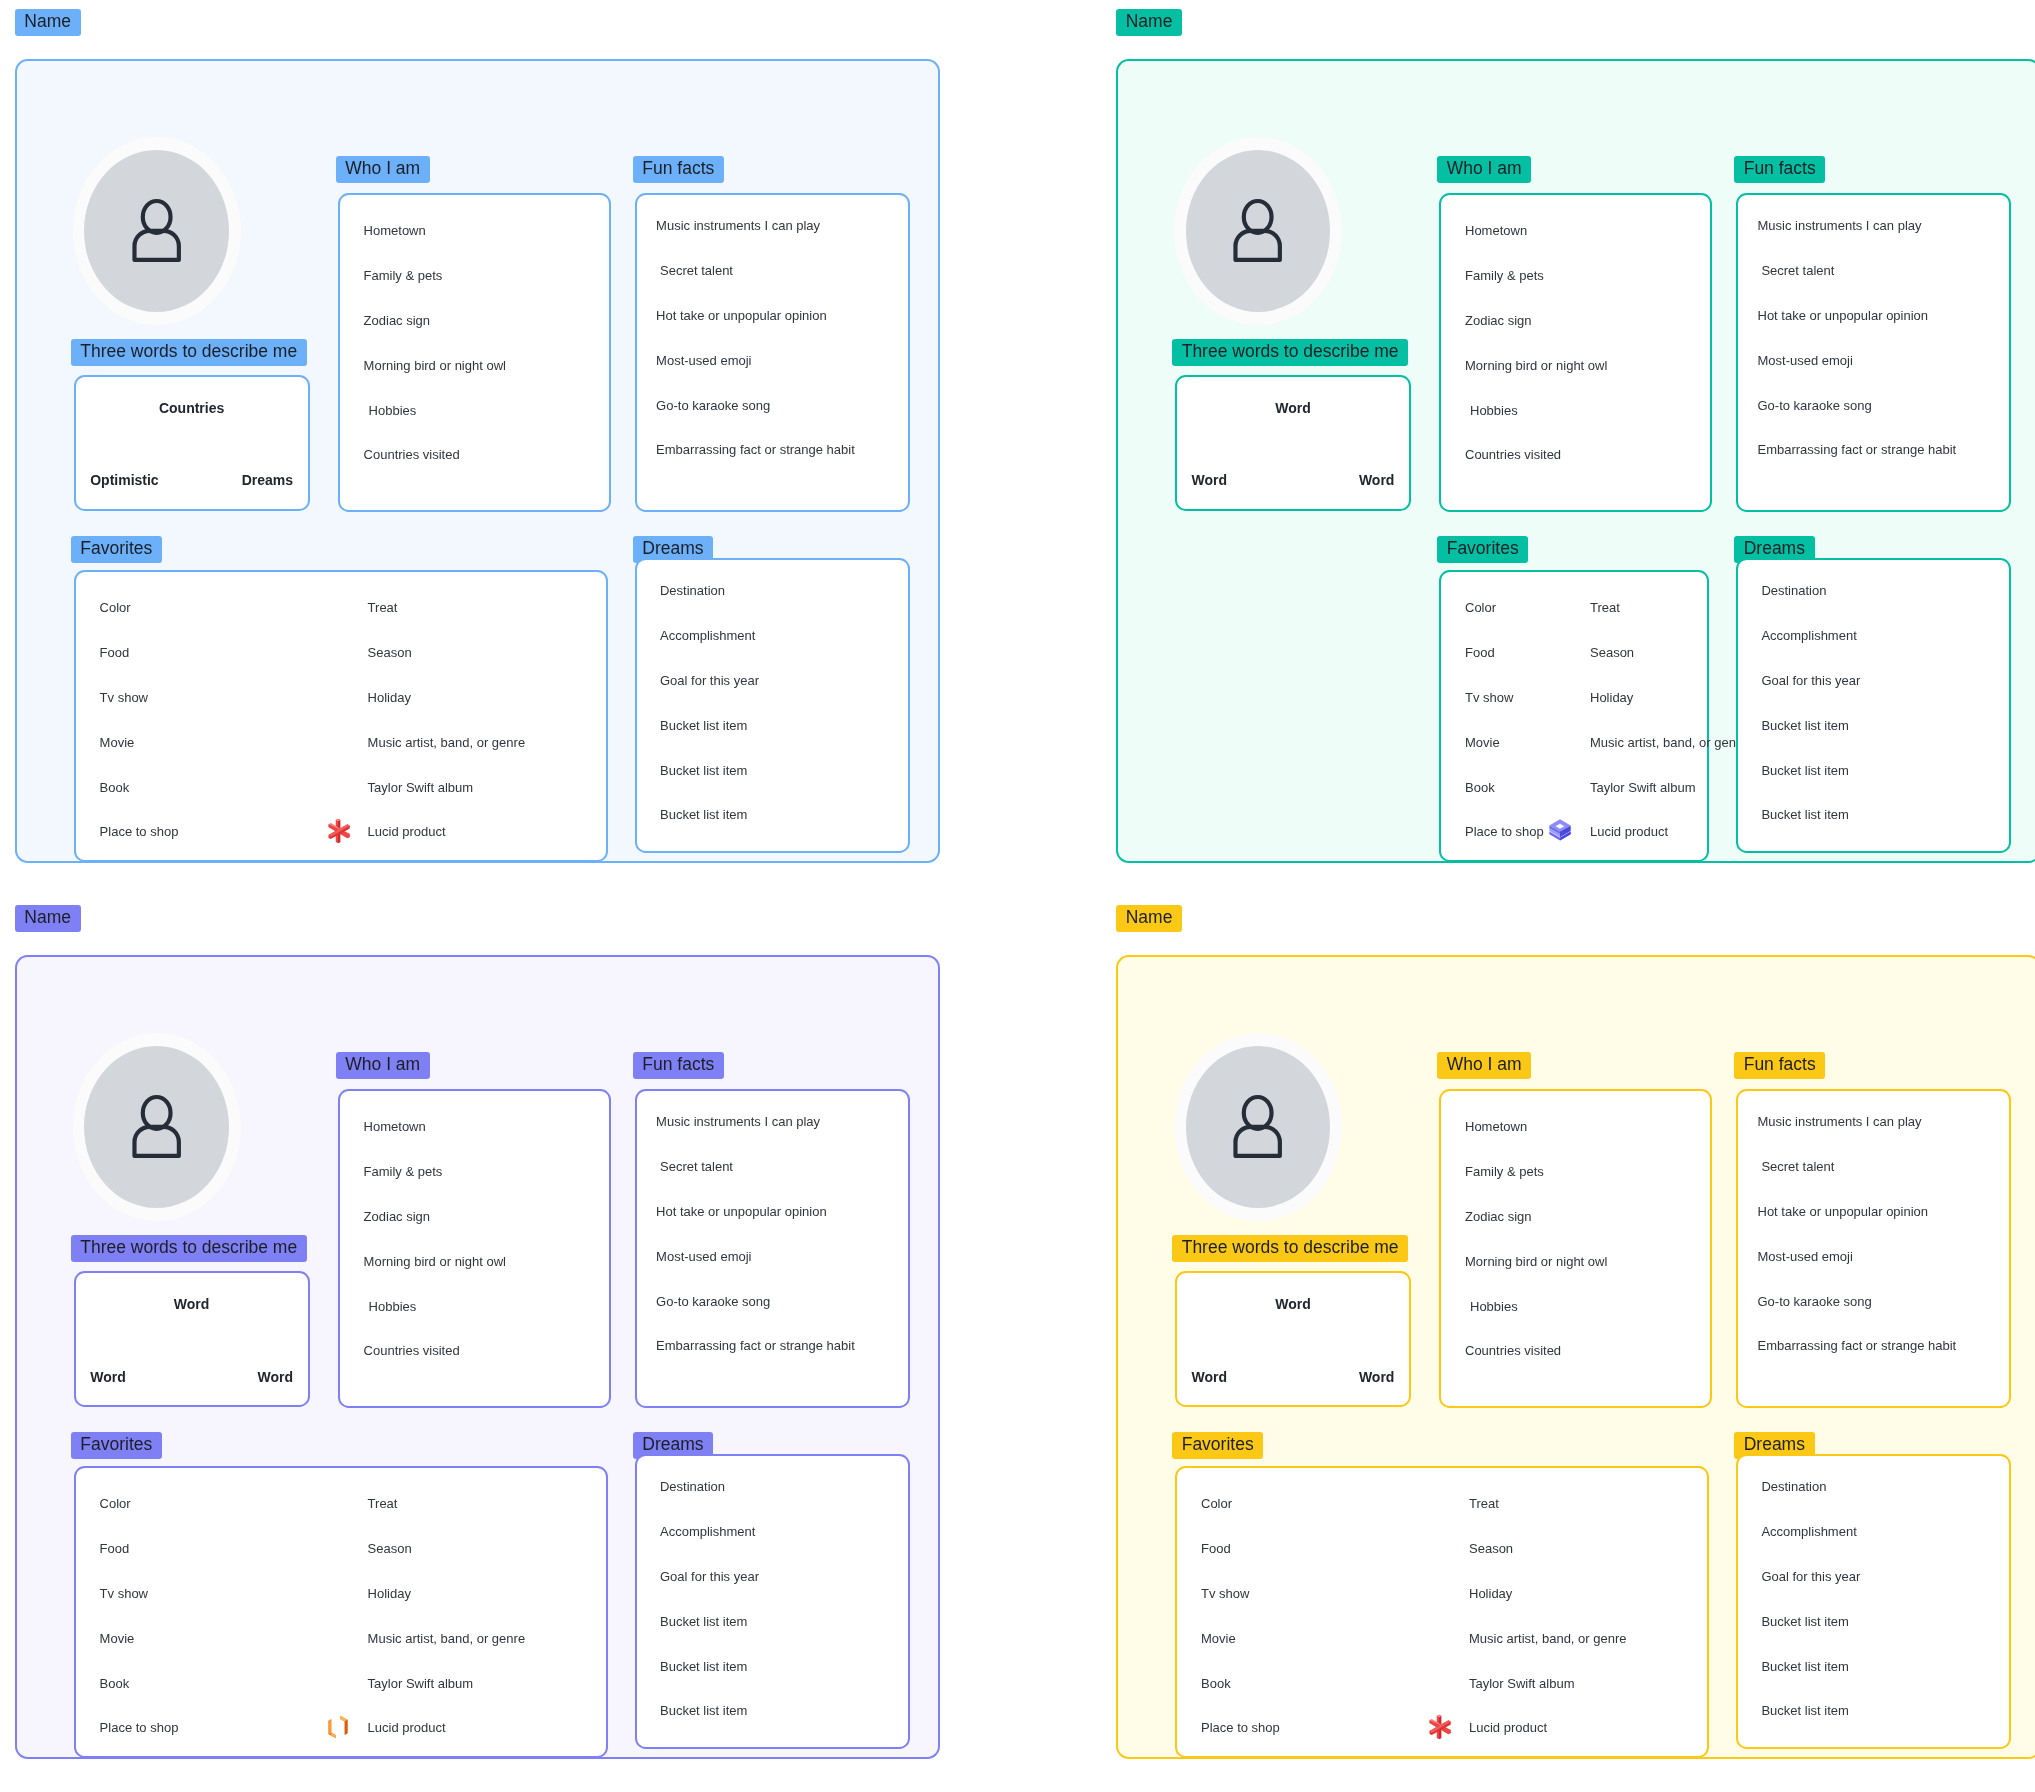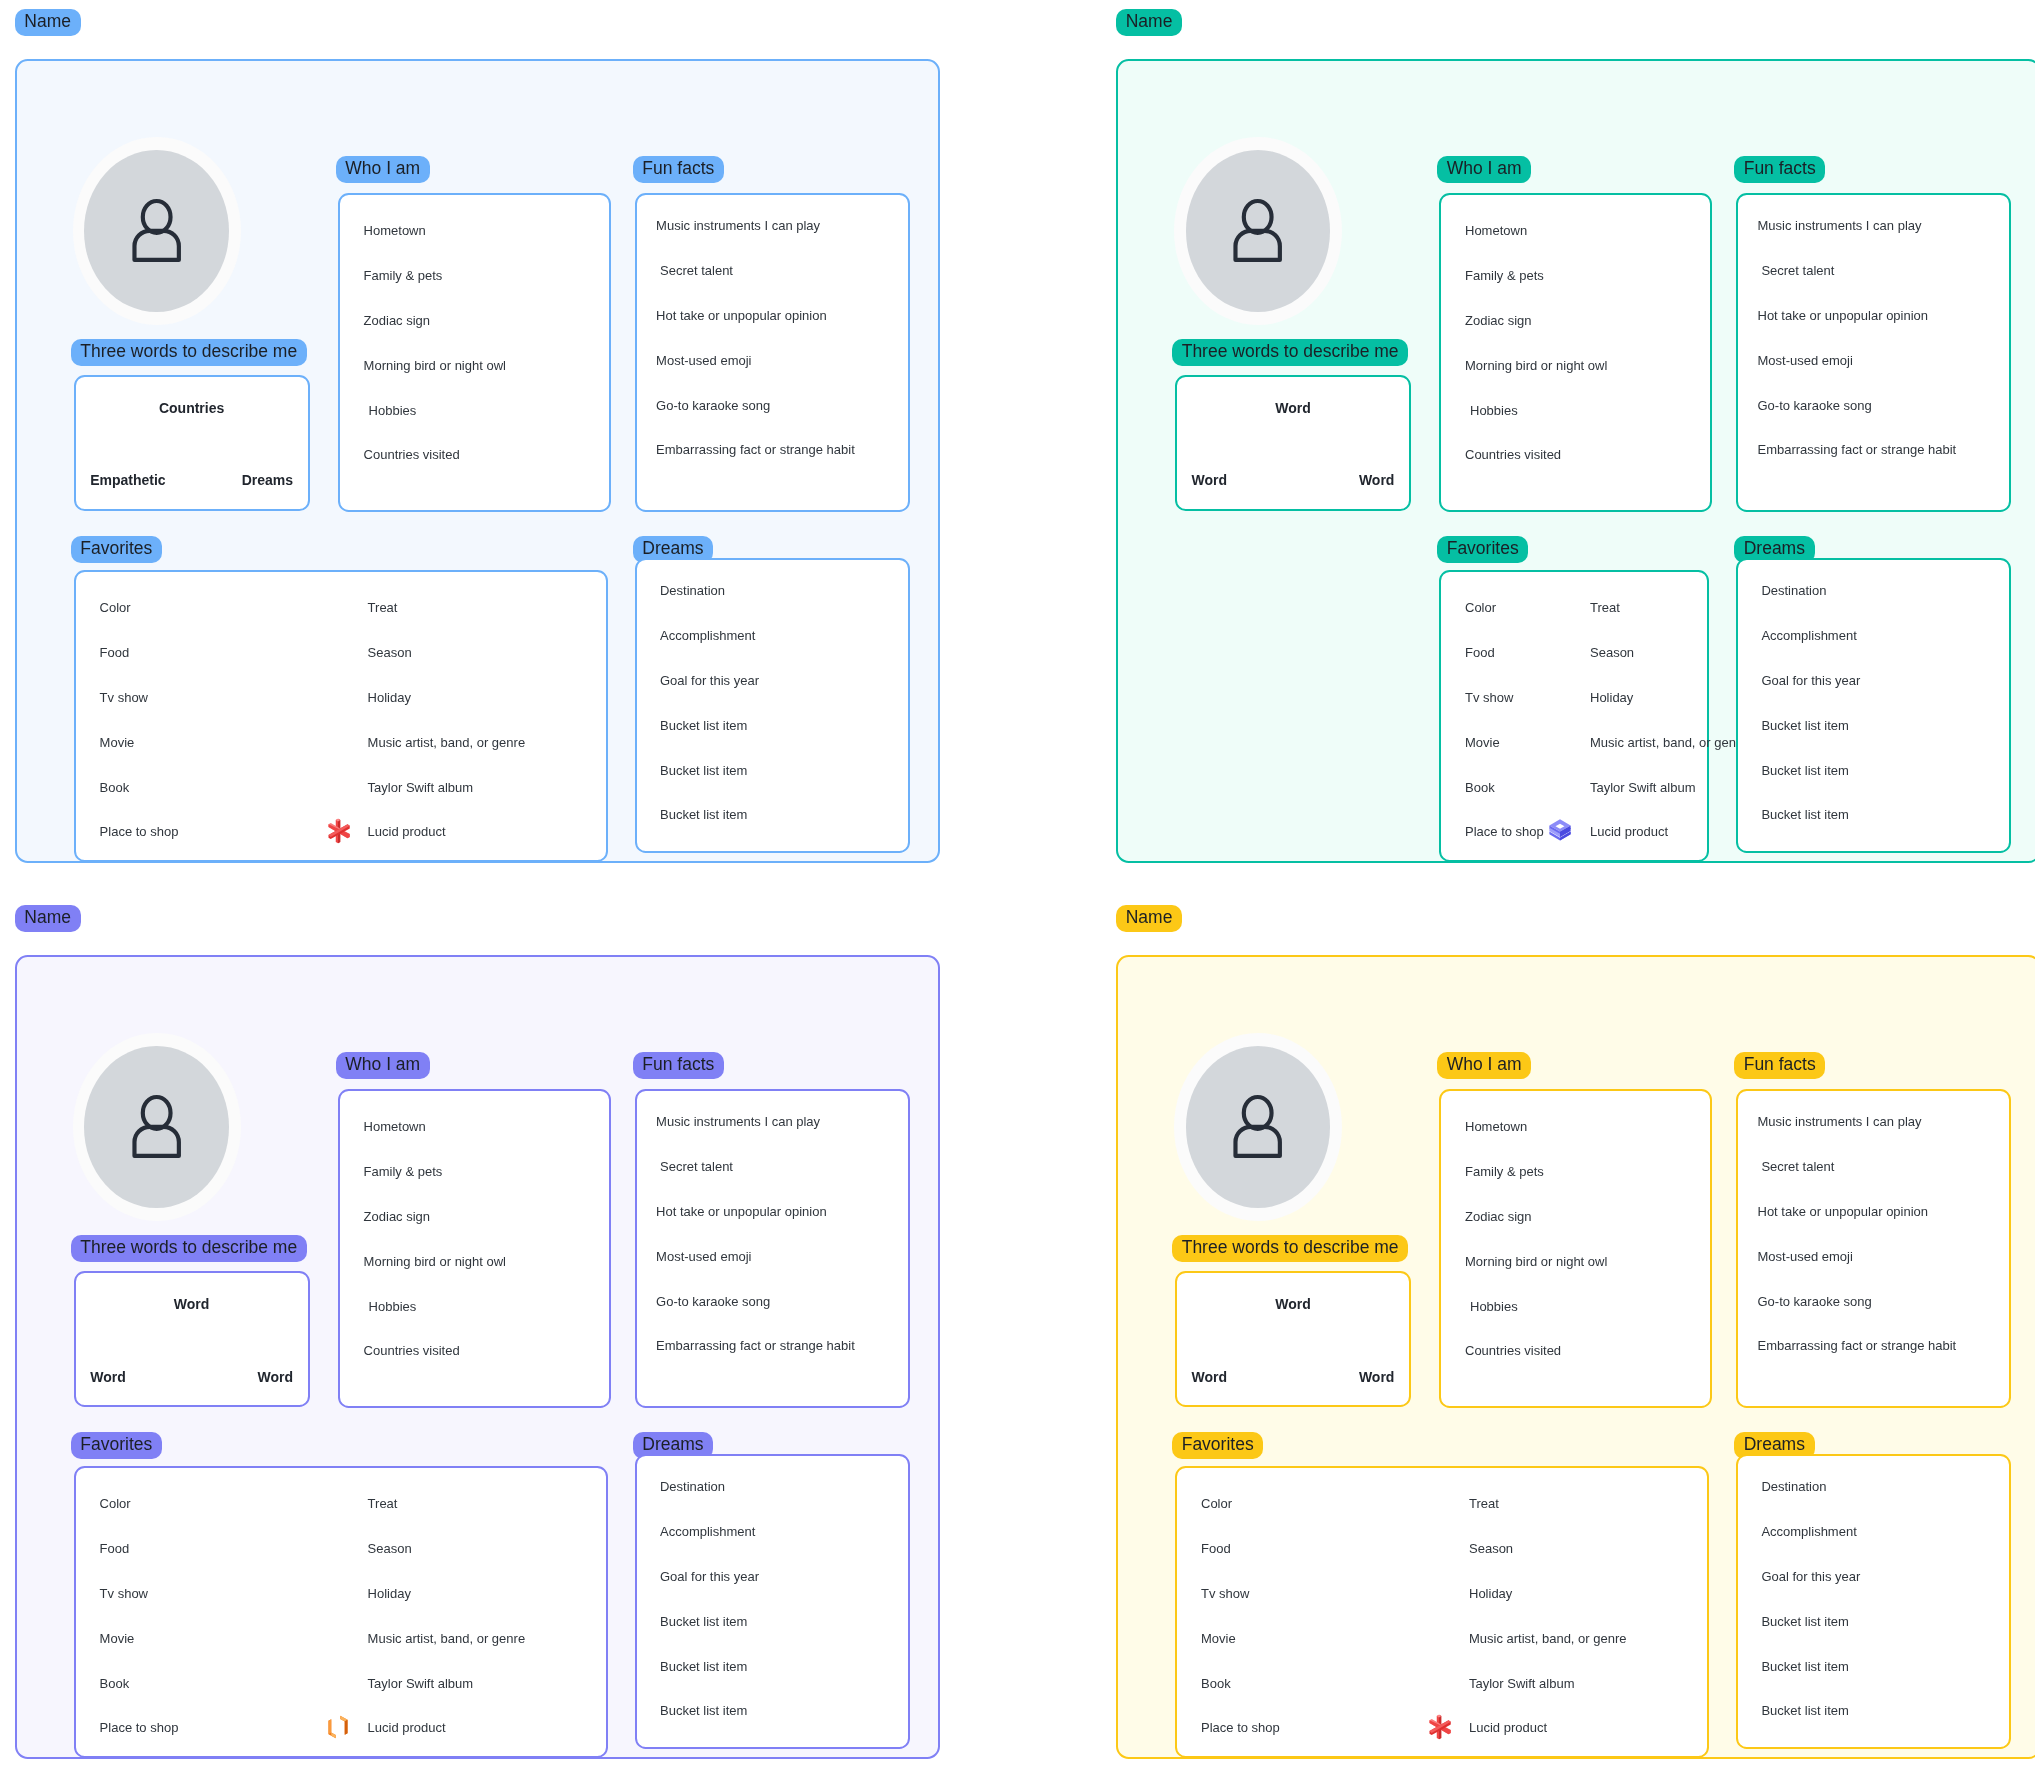--- a/index.html
+++ b/index.html
@@ -23,21 +23,21 @@
   .card { position:absolute; }
   .card-body {
     position:absolute;
     left:0;
     border-width:2.4px; border-style:solid; border-radius:12.7px;
   }
 
   
   .pill {
     display:inline-block;
-    border-radius:10px;
+    border-radius:3px;
     padding:4.4px 9.7px 5.4px 9.7px;
     font-size:17.5px;
     line-height:1.0;
     color:#1b1f25;
     white-space:nowrap;
     font-weight:400;
   }
 
   
   .box {
@@ -90,21 +90,21 @@
             <div class="avatar">
               <svg viewBox="0 0 100 100" fill="none" stroke="#262d38" stroke-width="6" stroke-linejoin="round">
                 <ellipse cx="50" cy="30" rx="20" ry="23"></ellipse>
                 <path d="M18 92 L18 72 a22 22 0 0 1 22 -22 h20 a22 22 0 0 1 22 22 L82 92 Z"></path>
               </svg>
             </div>
           </div>
           <div class="pill" style="background: rgb(108, 176, 250); position: absolute; left: 54px; top: 278px;">Three words to describe me</div>
           <div class="box" style="border-color: rgb(108, 176, 250); left: 57px; top: 314px; width: 236px; height: 136px;">
             <div class="wordbox-word" style="left: 0px; right: 0px; top: 23.4px; text-align: center; white-space: nowrap;">Countries</div>
-            <div class="wordbox-word" style="left: 14.6px; bottom: 20.5px; top: auto;">Empathetic</div>
+            <div class="wordbox-word" style="left: 14.6px; bottom: 20.5px; top: auto;">Optimistic</div>
             <div class="wordbox-word" style="right: 14.6px; bottom: 20.5px; top: auto;">Dreams</div>
           </div>
           <div class="pill" style="background: rgb(108, 176, 250); position: absolute; left: 319px; top: 95px;">Who I am</div>
           <div class="box" style="border-color: rgb(108, 176, 250); left: 321px; top: 132px; width: 273px; height: 319px;">
             <div class="field" style="left: 24px; top: 28px;">Hometown</div>
             <div class="field" style="left: 24px; top: 73px;">Family &amp; pets</div>
             <div class="field" style="left: 24px; top: 118px;">Zodiac sign</div>
             <div class="field" style="left: 24px; top: 163px;">Morning bird or night owl</div>
             <div class="field" style="left: 29px; top: 208px;">Hobbies</div>
             <div class="field" style="left: 24px; top: 252px;">Countries visited</div>

